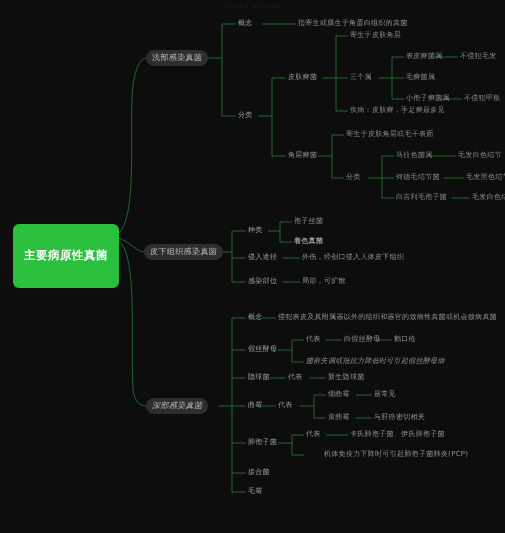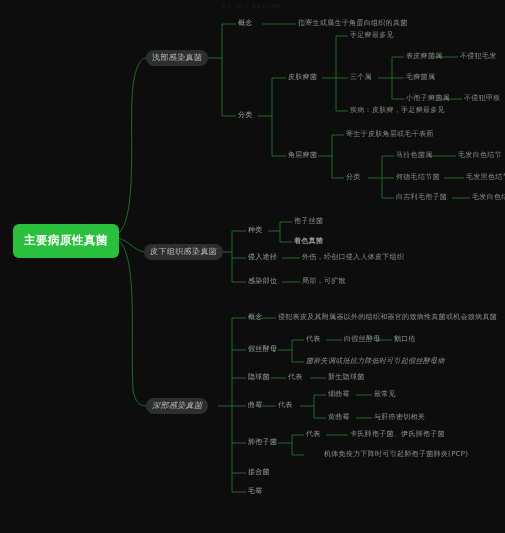--- a/index.html
+++ b/index.html
@@ -10,21 +10,21 @@
     position:relative;
   }
   #canvas{position:absolute;left:0;top:0;width:505px;height:533px;}
   svg.wires{position:absolute;left:0;top:0;width:505px;height:533px;pointer-events:none;}
   .node{position:absolute;white-space:nowrap;line-height:1;}
 
   
   .root{
     background:#2bbf3e;color:#ffffff;
     font-size:11.5px;font-weight:bold;
-    padding:10px 10px;border-radius:5px;
+    padding:25px 10px;border-radius:5px;
     box-shadow:0 0 0 1px #2bbf3e;
     letter-spacing:.5px;
   }
   
   .lvl1{
     background:#2d2f2d;color:#b9bdb9;
     font-size:8px;padding:4px 6px;border-radius:8px;
     letter-spacing:.4px;
   }
   
@@ -146,21 +146,21 @@
   <div class="node root" style="left:14px;top:225px;">主要病原性真菌</div>
 
   <div class="node lvl1" style="left:146px;top:50px;">浅部感染真菌</div>
 
   <div class="node lvl2" style="left:238px;top:20px;">概念</div>
   <div class="node lvl3" style="left:298px;top:20px;">指寄生或腐生于角蛋白组织的真菌</div>
 
   <div class="node lvl2" style="left:238px;top:112px;">分类</div>
 
   <div class="node lvl3" style="left:288px;top:74px;">皮肤癣菌</div>
-  <div class="node lvl4" style="left:350px;top:32px;">手足癣最多见</div>
+  <div class="node lvl4" style="left:350px;top:32px;">寄生于皮肤角层</div>
   <div class="node lvl4" style="left:350px;top:74px;">三个属</div>
   <div class="node lvl4" style="left:350px;top:107px;">疾病：皮肤癣，手足癣最多见</div>
 
   <div class="node lvl4" style="left:406px;top:53px;">表皮癣菌属</div>
   <div class="node lvl4" style="left:460px;top:53px;">不侵犯毛发</div>
   <div class="node lvl4" style="left:406px;top:74px;">毛癣菌属</div>
   <div class="node lvl4" style="left:406px;top:95px;">小孢子癣菌属</div>
   <div class="node lvl4" style="left:464px;top:95px;">不侵犯甲板</div>
 
   <div class="node lvl3" style="left:288px;top:152px;">角层癣菌</div>

